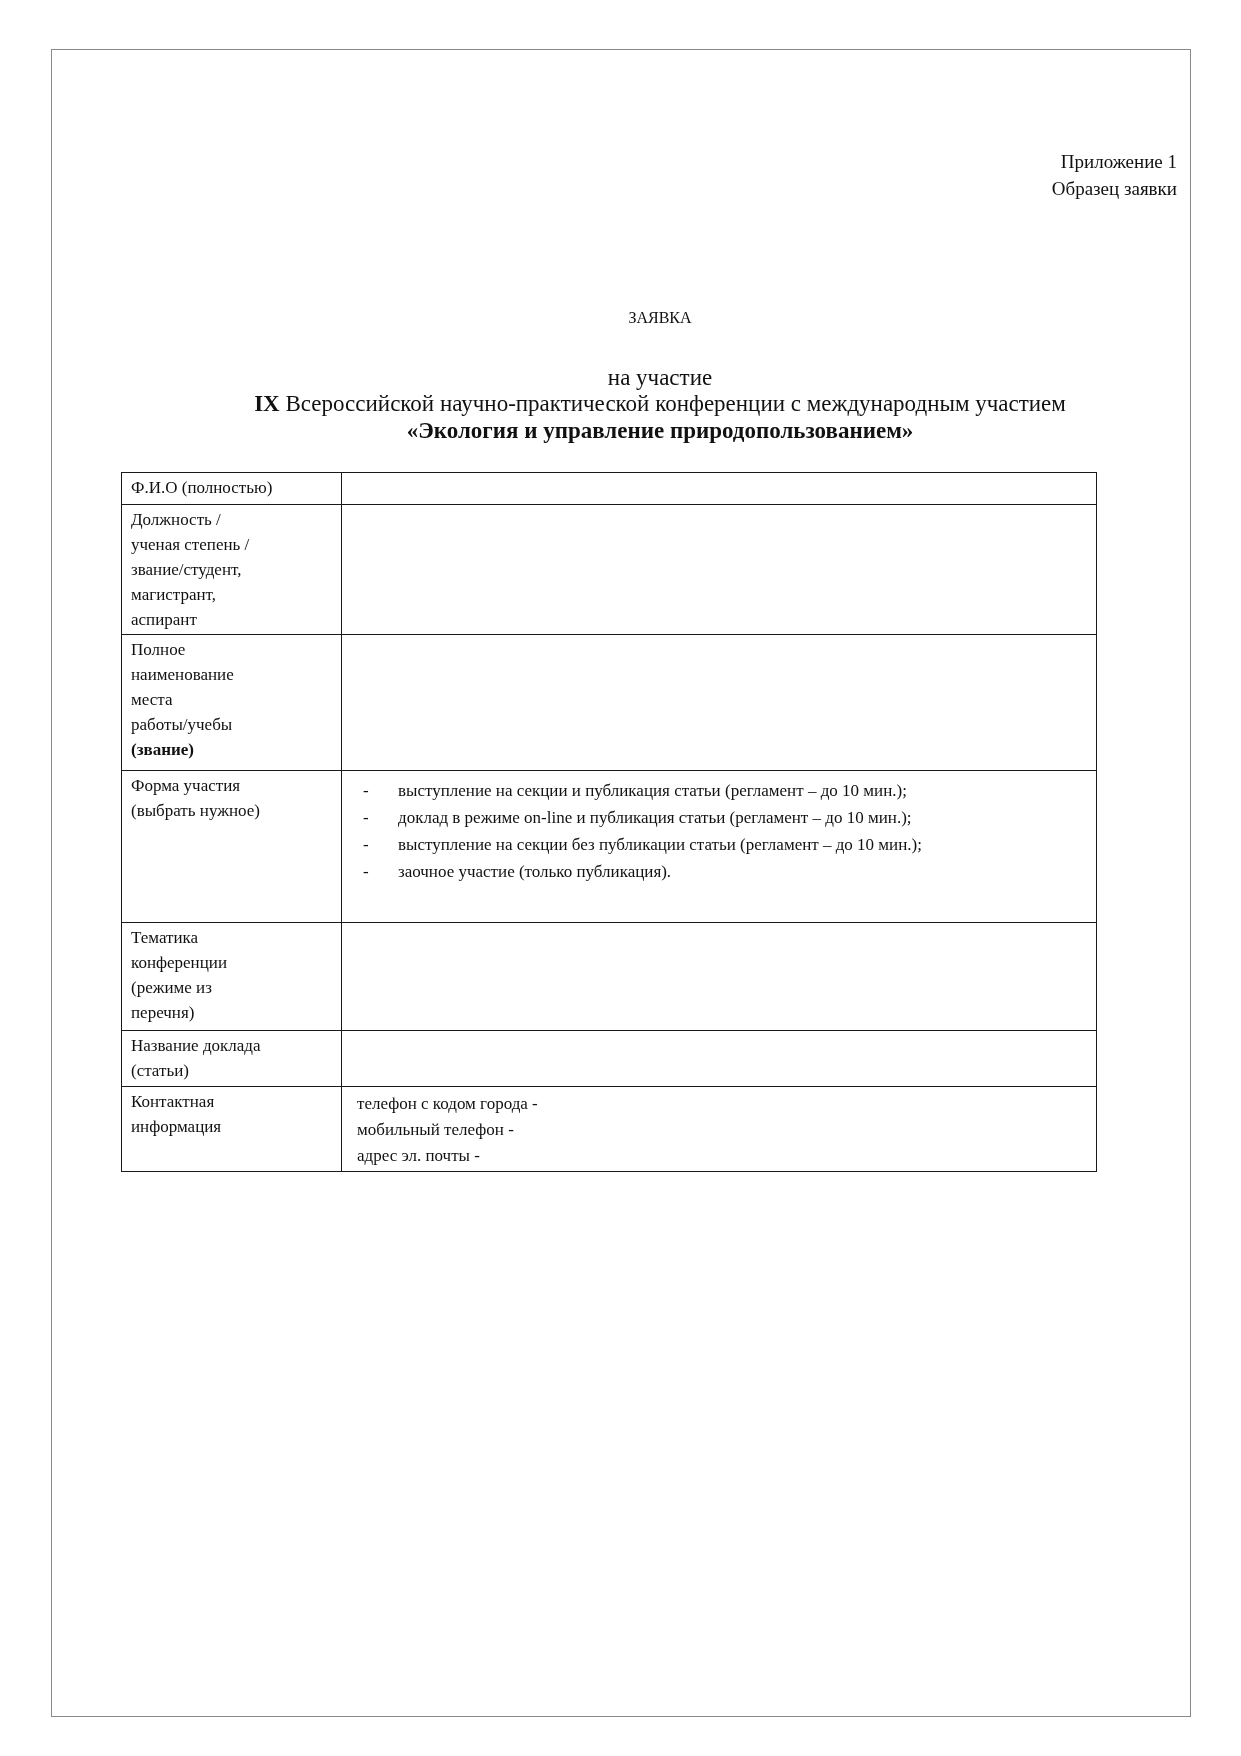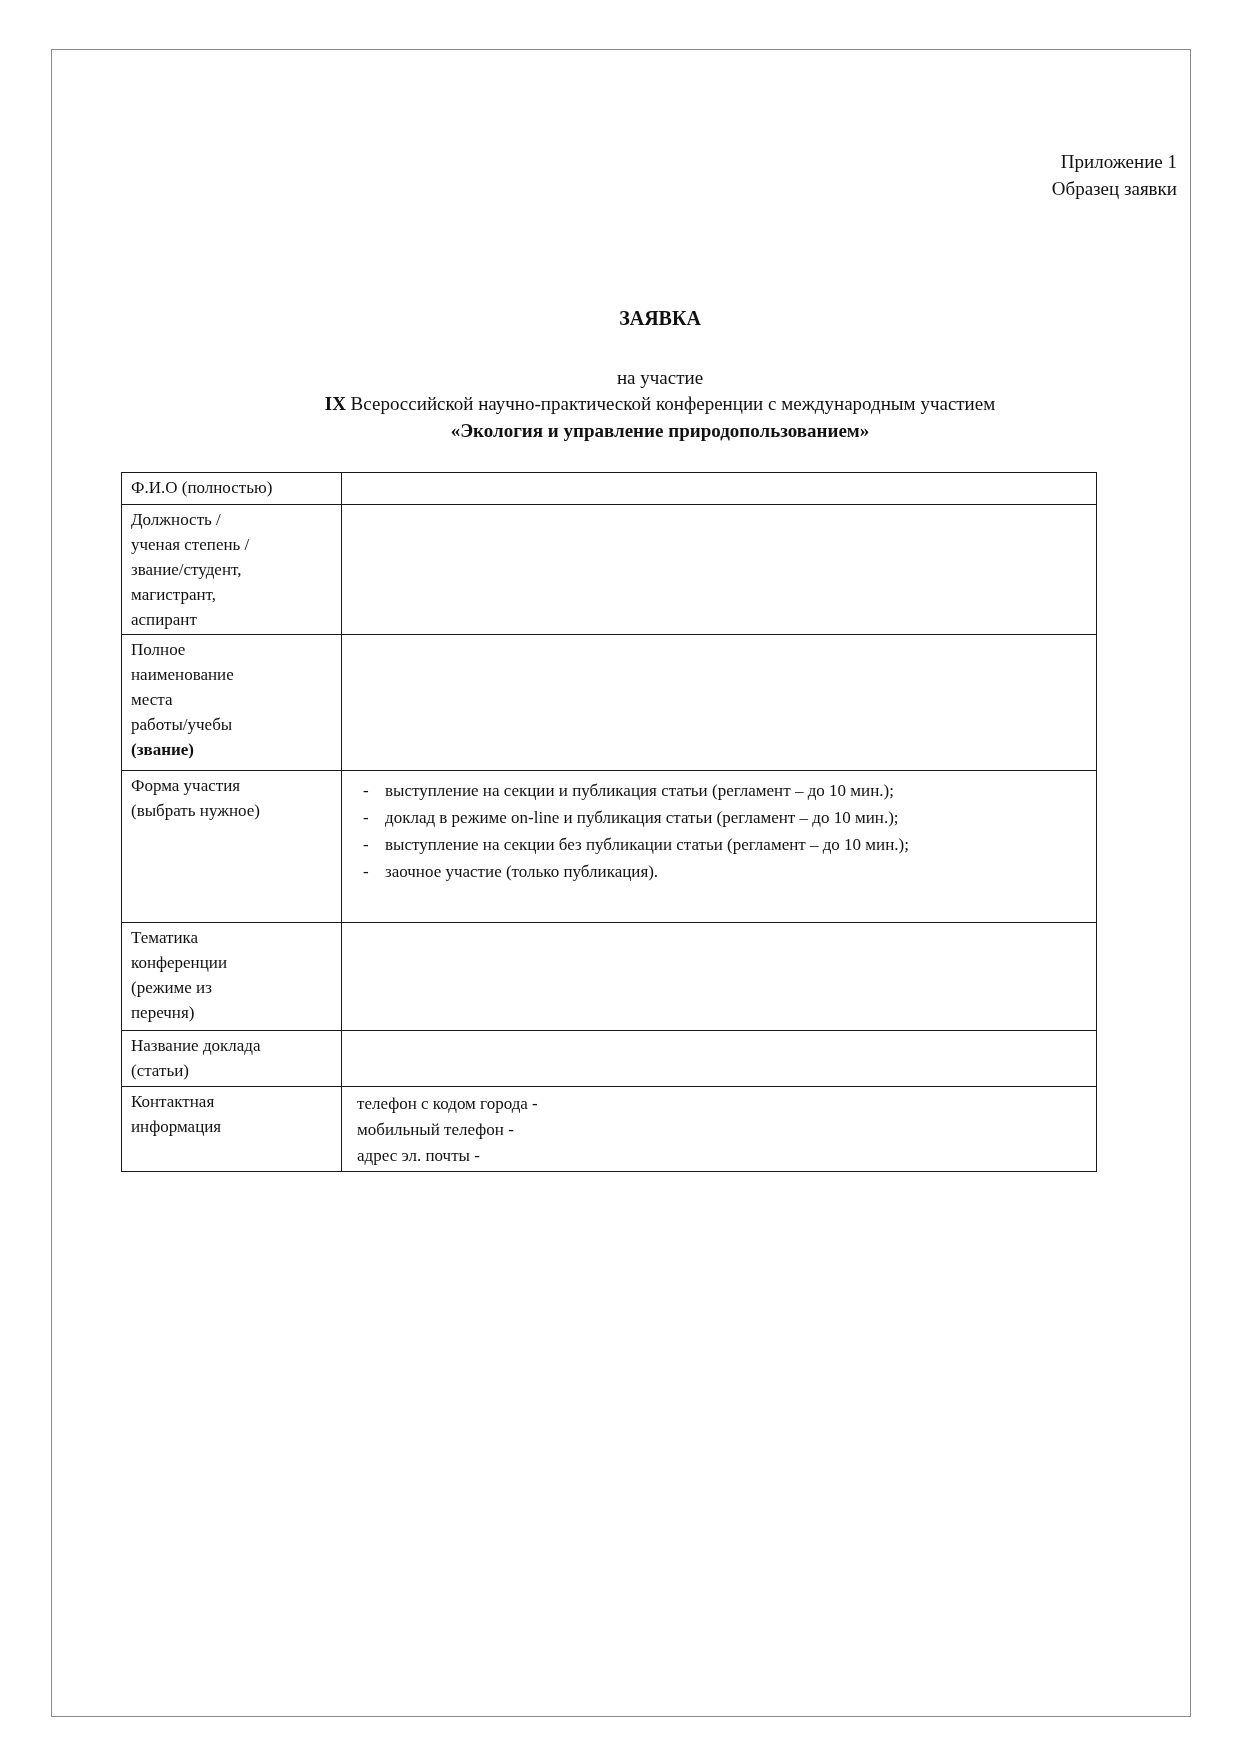--- a/index.html
+++ b/index.html
@@ -30,30 +30,30 @@
     font-weight: normal;
     font-size: 19px;
     line-height: 27px;
   }
   .doc-title {
     position: absolute;
     top: 306px;
     left: 80px;
     width: 1160px;
     text-align: center;
-    font-weight: bold;
-    font-size: 20px;
+    font-weight: normal;
+    font-size: 16px;
     line-height: 24px;
   }
   .sub {
     position: absolute;
     left: 80px;
     width: 1160px;
     text-align: center;
-    font-size: 19px;
+    font-size: 23px;
     line-height: 24px;
   }
   .sub1 { top: 366px; }
   .sub2 { top: 392px; }
   .sub3 { top: 419px; font-weight: bold; }
   table.app-table {
     position: absolute;
     left: 121px;
     top: 472px;
     width: 975px;
@@ -73,21 +73,21 @@
   .col-value { width: 755px; }
   .bold-line { font-weight: bold; }
   .items { padding-top: 4px; }
   .item { display: flex; line-height: 27px; }
   .item .dash {
     width: 34px;
     flex: 0 0 34px;
     padding-left: 12px;
     box-sizing: border-box;
   }
-  .item .item-text { flex: 1; }
+  .item .item-text { flex: 1; margin-left: 13px; }
   .contact-lines { padding-top: 2px; padding-left: 6px; line-height: 26px; }
 </style>
 </head>
 <body>
 
 <div class="page-border"></div>
 
 <div class="annex">
   <div>Приложение 1</div>
   <div>Образец заявки</div>

